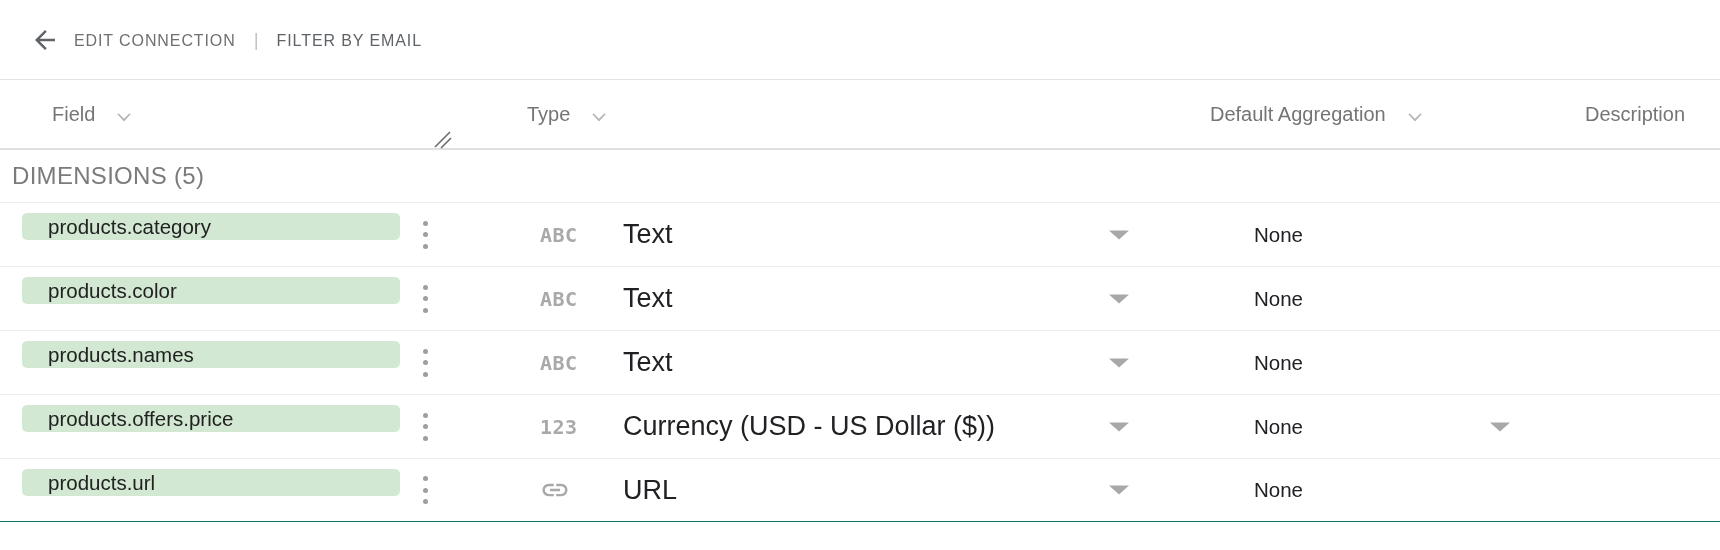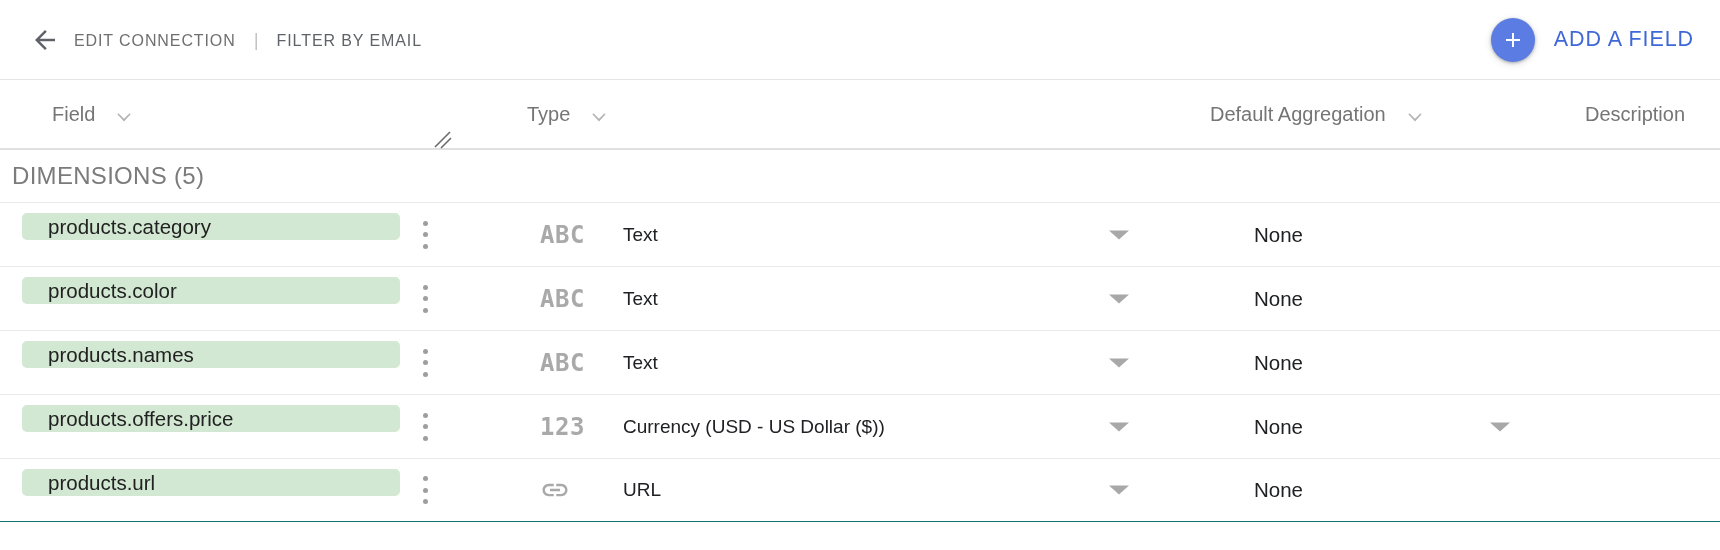--- a/index.html
+++ b/index.html
@@ -189,35 +189,35 @@
     top: 50%;
     transform: translateY(-50%);
     width: 60px;
     display: flex;
     align-items: center;
     justify-content: flex-start;
     color: #a6a6a6;
   }
   .type-icon .glyph {
     font-family: "DejaVu Sans Mono", monospace;
-    font-size: 24px;
+    font-size: 20px;
     font-weight: 700;
     letter-spacing: 0.5px;
     color: #a9a9a9;
     line-height: 1;
   }
 
   .type-text {
     position: absolute;
     left: 623px;
     top: 0;
     height: 100%;
     display: flex;
     align-items: center;
-    font-size: 19px;
+    font-size: 27px;
     color: #202124;
     white-space: nowrap;
     text-align: center;
   }
 
   .caret {
     position: absolute;
     top: 50%;
     transform: translateY(-50%);
     width: 0;
@@ -266,28 +266,20 @@
       </svg>
     </span>
   </div>
 
   <div class="crumbs">
     <span class="crumb">EDIT CONNECTION</span>
     <span class="crumb-sep">|</span>
     <span class="crumb current">FILTER BY EMAIL</span>
   </div>
 
-  <div class="topbar-right">
-    <span class="fab">
-      <svg width="24" height="24" viewBox="0 0 24 24" aria-hidden="true">
-        <path d="M19 13h-6v6h-2v-6H5v-2h6V5h2v6h6z" fill="#ffffff"></path>
-      </svg>
-    </span>
-    <span class="add-label">ADD A FIELD</span>
-  </div>
 </div>
 
 <div class="colhead">
 
   <div class="colhead-cell" style="left:52px;">
     <span class="colhead-label">Field</span>
     <span class="sort-arrow">
       <svg width="26" height="26" viewBox="0 0 24 24" aria-hidden="true">
         <path d="M12 4v14.2l-5.1-5.1-1 1L12 20.8l6.1-6.7-1-1L12 18.2V4z" fill="#b4b4b4"></path>
       </svg>

